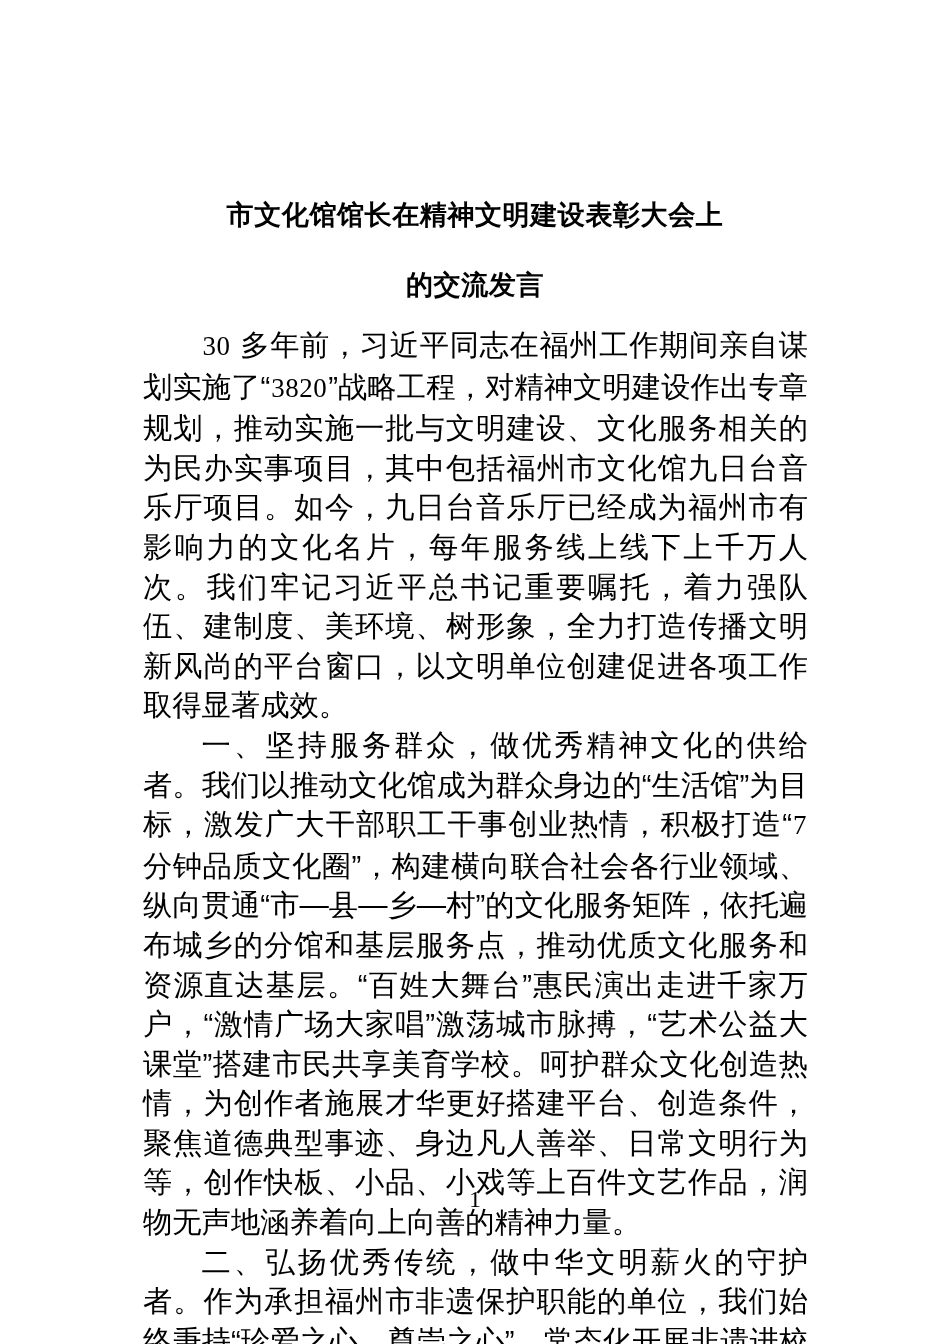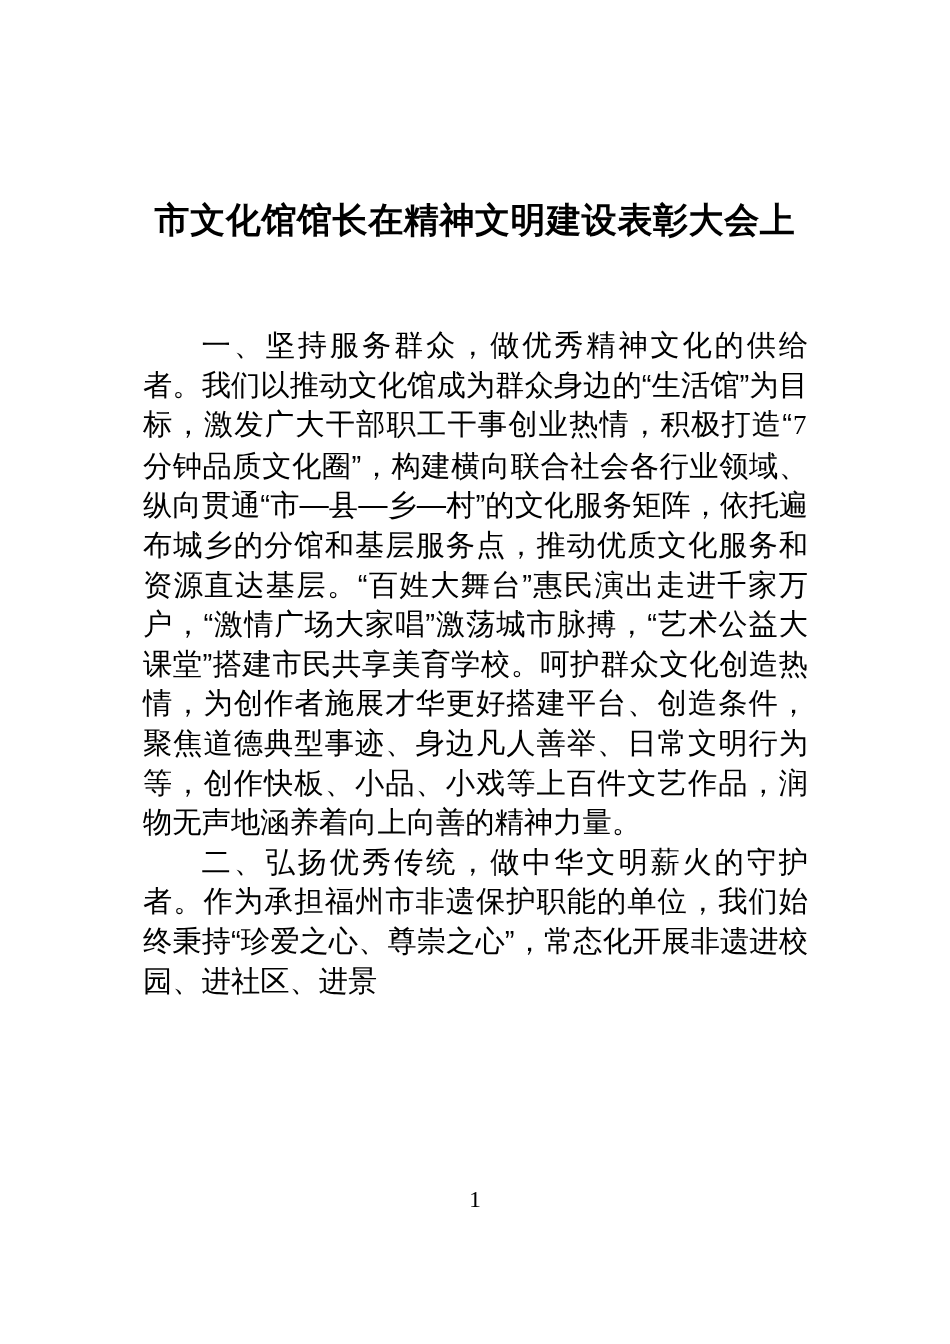--- a/index.html
+++ b/index.html
@@ -20,21 +20,21 @@
     -webkit-font-smoothing: none;
   }
 
   
   #doc-title {
     position: absolute;
     left: 143px;
     top: 162px;
     width: 664px;
     text-align: center;
-    font-size: 35px;
+    font-size: 27px;
     font-weight: bold;
     line-height: 70px;
     letter-spacing: 0.6px;
     color: #000000;
   }
   #doc-title .tline {
     display: block;
     white-space: nowrap;
   }
 
@@ -81,22 +81,24 @@
     color: #000000;
   }
 </style>
 </head>
 <body>
 
 <div id="page">
 
   <h1 id="doc-title">
     <span class="tline">市文化馆馆长在精神文明建设表彰大会上</span>
+    <span class="tline">的交流发言</span>
   </h1>
 
   <div id="doc-body">
+      <p><span class="num">30</span> 多年前，习近平同志在福州工作期间亲自谋划实施了“<span class="num">3820</span>”战略工程，对精神文明建设作出专章规划，推动实施一批与文明建设、文化服务相关的为民办实事项目，其中包括福州市文化馆九日台音乐厅项目。如今，九日台音乐厅已经成为福州市有影响力的文化名片，每年服务线上线下上千万人次。我们牢记习近平总书记重要嘱托，着力强队伍、建制度、美环境、树形象，全力打造传播文明新风尚的平台窗口，以文明单位创建促进各项工作取得显著成效。</p>
       <p>一、坚持服务群众，做优秀精神文化的供给者。我们以推动文化馆成为群众身边的“生活馆”为目标，激发广大干部职工干事创业热情，积极打造“<span class="num">7</span> 分钟品质文化圈”，构建横向联合社会各行业领域、纵向贯通“市—县—乡—村”的文化服务矩阵，依托遍布城乡的分馆和基层服务点，推动优质文化服务和资源直达基层。“百姓大舞台”惠民演出走进千家万户，“激情广场大家唱”激荡城市脉搏，“艺术公益大课堂”搭建市民共享美育学校。呵护群众文化创造热情，为创作者施展才华更好搭建平台、创造条件，聚焦道德典型事迹、身边凡人善举、日常文明行为等，创作快板、小品、小戏等上百件文艺作品，润物无声地涵养着向上向善的精神力量。</p>
       <p>二、弘扬优秀传统，做中华文明薪火的守护者。作为承担福州市非遗保护职能的单位，我们始终秉持“珍爱之心、尊崇之心”，常态化开展非遗进校园、进社区、进景</p>
     </div>
 
   <div id="page-number">1</div>
 
 </div>
 
 </body></html>

